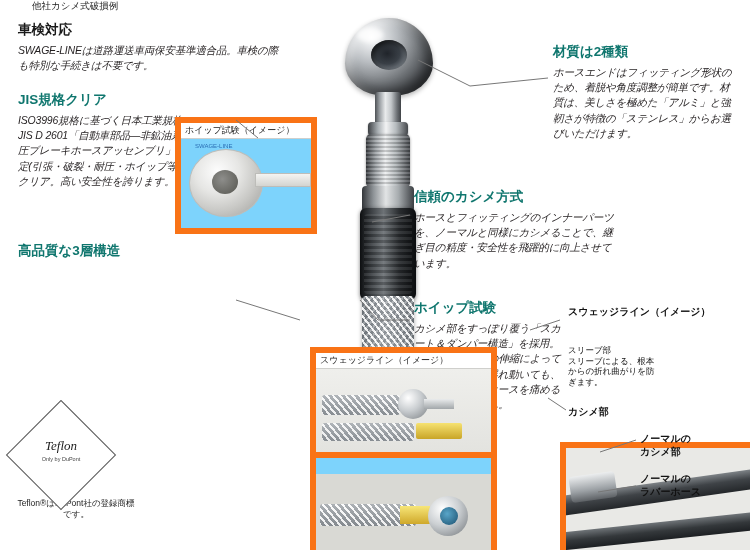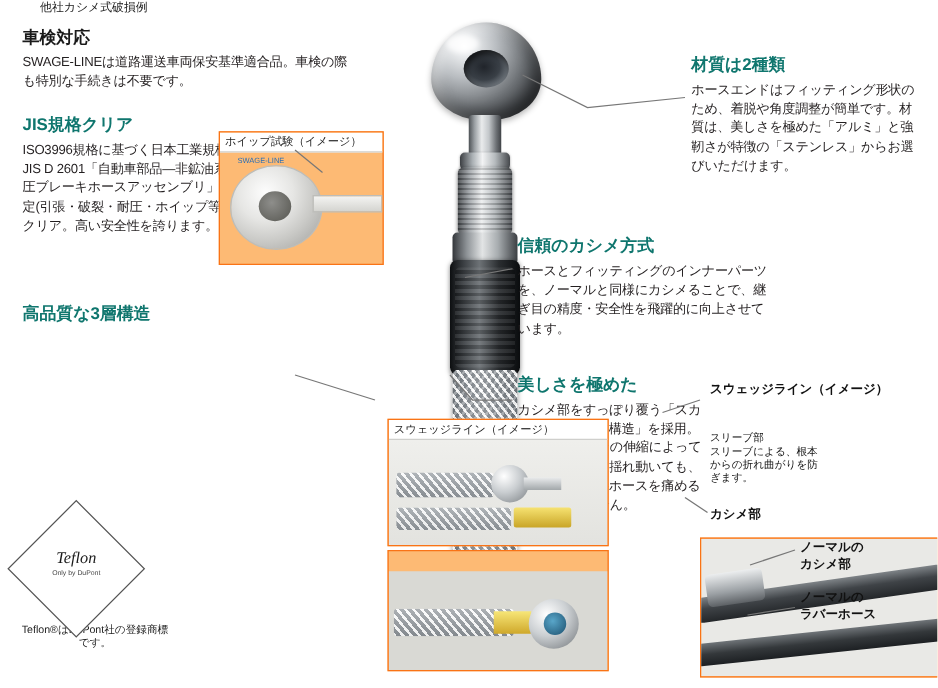--- a/index.html
+++ b/index.html
@@ -9,21 +9,21 @@
     font-family:"Liberation Sans","DejaVu Sans",sans-serif;
     color:#1a1a1a;
     overflow:hidden;
     position:relative;
   }
   #page{position:relative;width:750px;height:550px;overflow:hidden;background:#fff;}
 
   .blk{position:absolute;}
   .hd{font-weight:bold;font-size:13.5px;line-height:1.25;margin:0 0 4px 0;}
   .hd.blue{color:#0f766e;}
-  .bd{font-size:10.5px;line-height:1.45;color:#231f20;letter-spacing:-0.2px;}
+  .bd{font-size:10.5px;line-height:1.45;color:#231f20;letter-spacing:-0.2px;font-style:italic;}
 
   
   #b-shaken{left:18px;top:22px;width:260px;}
   #b-jis{left:18px;top:92px;width:175px;}
   #b-three{left:18px;top:243px;width:215px;}
 
   
   #b-mat{left:553px;top:44px;width:185px;}
   #b-kashime{left:414px;top:189px;width:200px;}
   #b-safety{left:414px;top:300px;width:150px;}
@@ -85,21 +85,21 @@
       linear-gradient(90deg,#5a5f64 0%,#cfd3d6 24%,#ffffff 46%,#b8bcbf 72%,#54585c 100%);
     box-shadow:0 1px 4px rgba(0,0,0,.35);
   }
   .braid-end{
     position:absolute;left:108px;top:486px;width:60px;height:26px;border-radius:5px;
     background:linear-gradient(90deg,#35383c,#9aa0a4 25%,#eef0f1 48%,#a9aeb1 72%,#3d4044);
   }
 
   
   .photo{
-    position:absolute;background:#fdba74;border:1px solid #f97316;overflow:hidden;
+    position:absolute;background:#7dd3fc;border:6px solid #f97316;overflow:hidden;margin-top:12px;
   }
   .photo .cap{
     position:absolute;left:0;top:0;right:0;height:15px;background:#ffffff;
     border-bottom:1px solid #cfcfcc;font-size:9px;line-height:15px;padding-left:4px;color:#222;
   }
   #ph-whip{left:175px;top:105px;width:130px;height:105px;}
   #ph-whip .disc{
     position:absolute;left:8px;top:26px;width:72px;height:66px;border-radius:50%;
     background:radial-gradient(circle at 38% 32%,#fdfdfd 0%,#e6e6e4 35%,#c9c9c6 62%,#9c9c99 100%);
     border:1px solid #bdbdb9;
@@ -206,21 +206,21 @@
     <div class="hd blue">材質は2種類</div>
     <div class="bd">ホースエンドはフィッティング形状のため、着脱や角度調整が簡単です。材質は、美しさを極めた「アルミ」と強靭さが特徴の「ステンレス」からお選びいただけます。</div>
   </div>
 
   <div class="blk" id="b-kashime">
     <div class="hd blue">信頼のカシメ方式</div>
     <div class="bd">ホースとフィッティングのインナーパーツを、ノーマルと同様にカシメることで、継ぎ目の精度・安全性を飛躍的に向上させています。</div>
   </div>
 
   <div class="blk" id="b-safety">
-    <div class="hd blue">美しさを極めた</div>
+    <div class="hd blue">ホイップ試験</div>
     <div class="bd">カシメ部をすっぽり覆う「スカート＆ダンパー構造」を採用。サスペンションの伸縮によってホースが激しく揺れ動いても、カシメ部が直接ホースを痛めることがありません。</div>
   </div>
 
   <div class="photo" id="ph-whip">
     <div class="cap">ホイップ試験（イメージ）</div>
     <div class="disc"></div>
     <div class="tag">SWAGE-LINE</div>
     <div class="bar"></div>
   </div>
 

